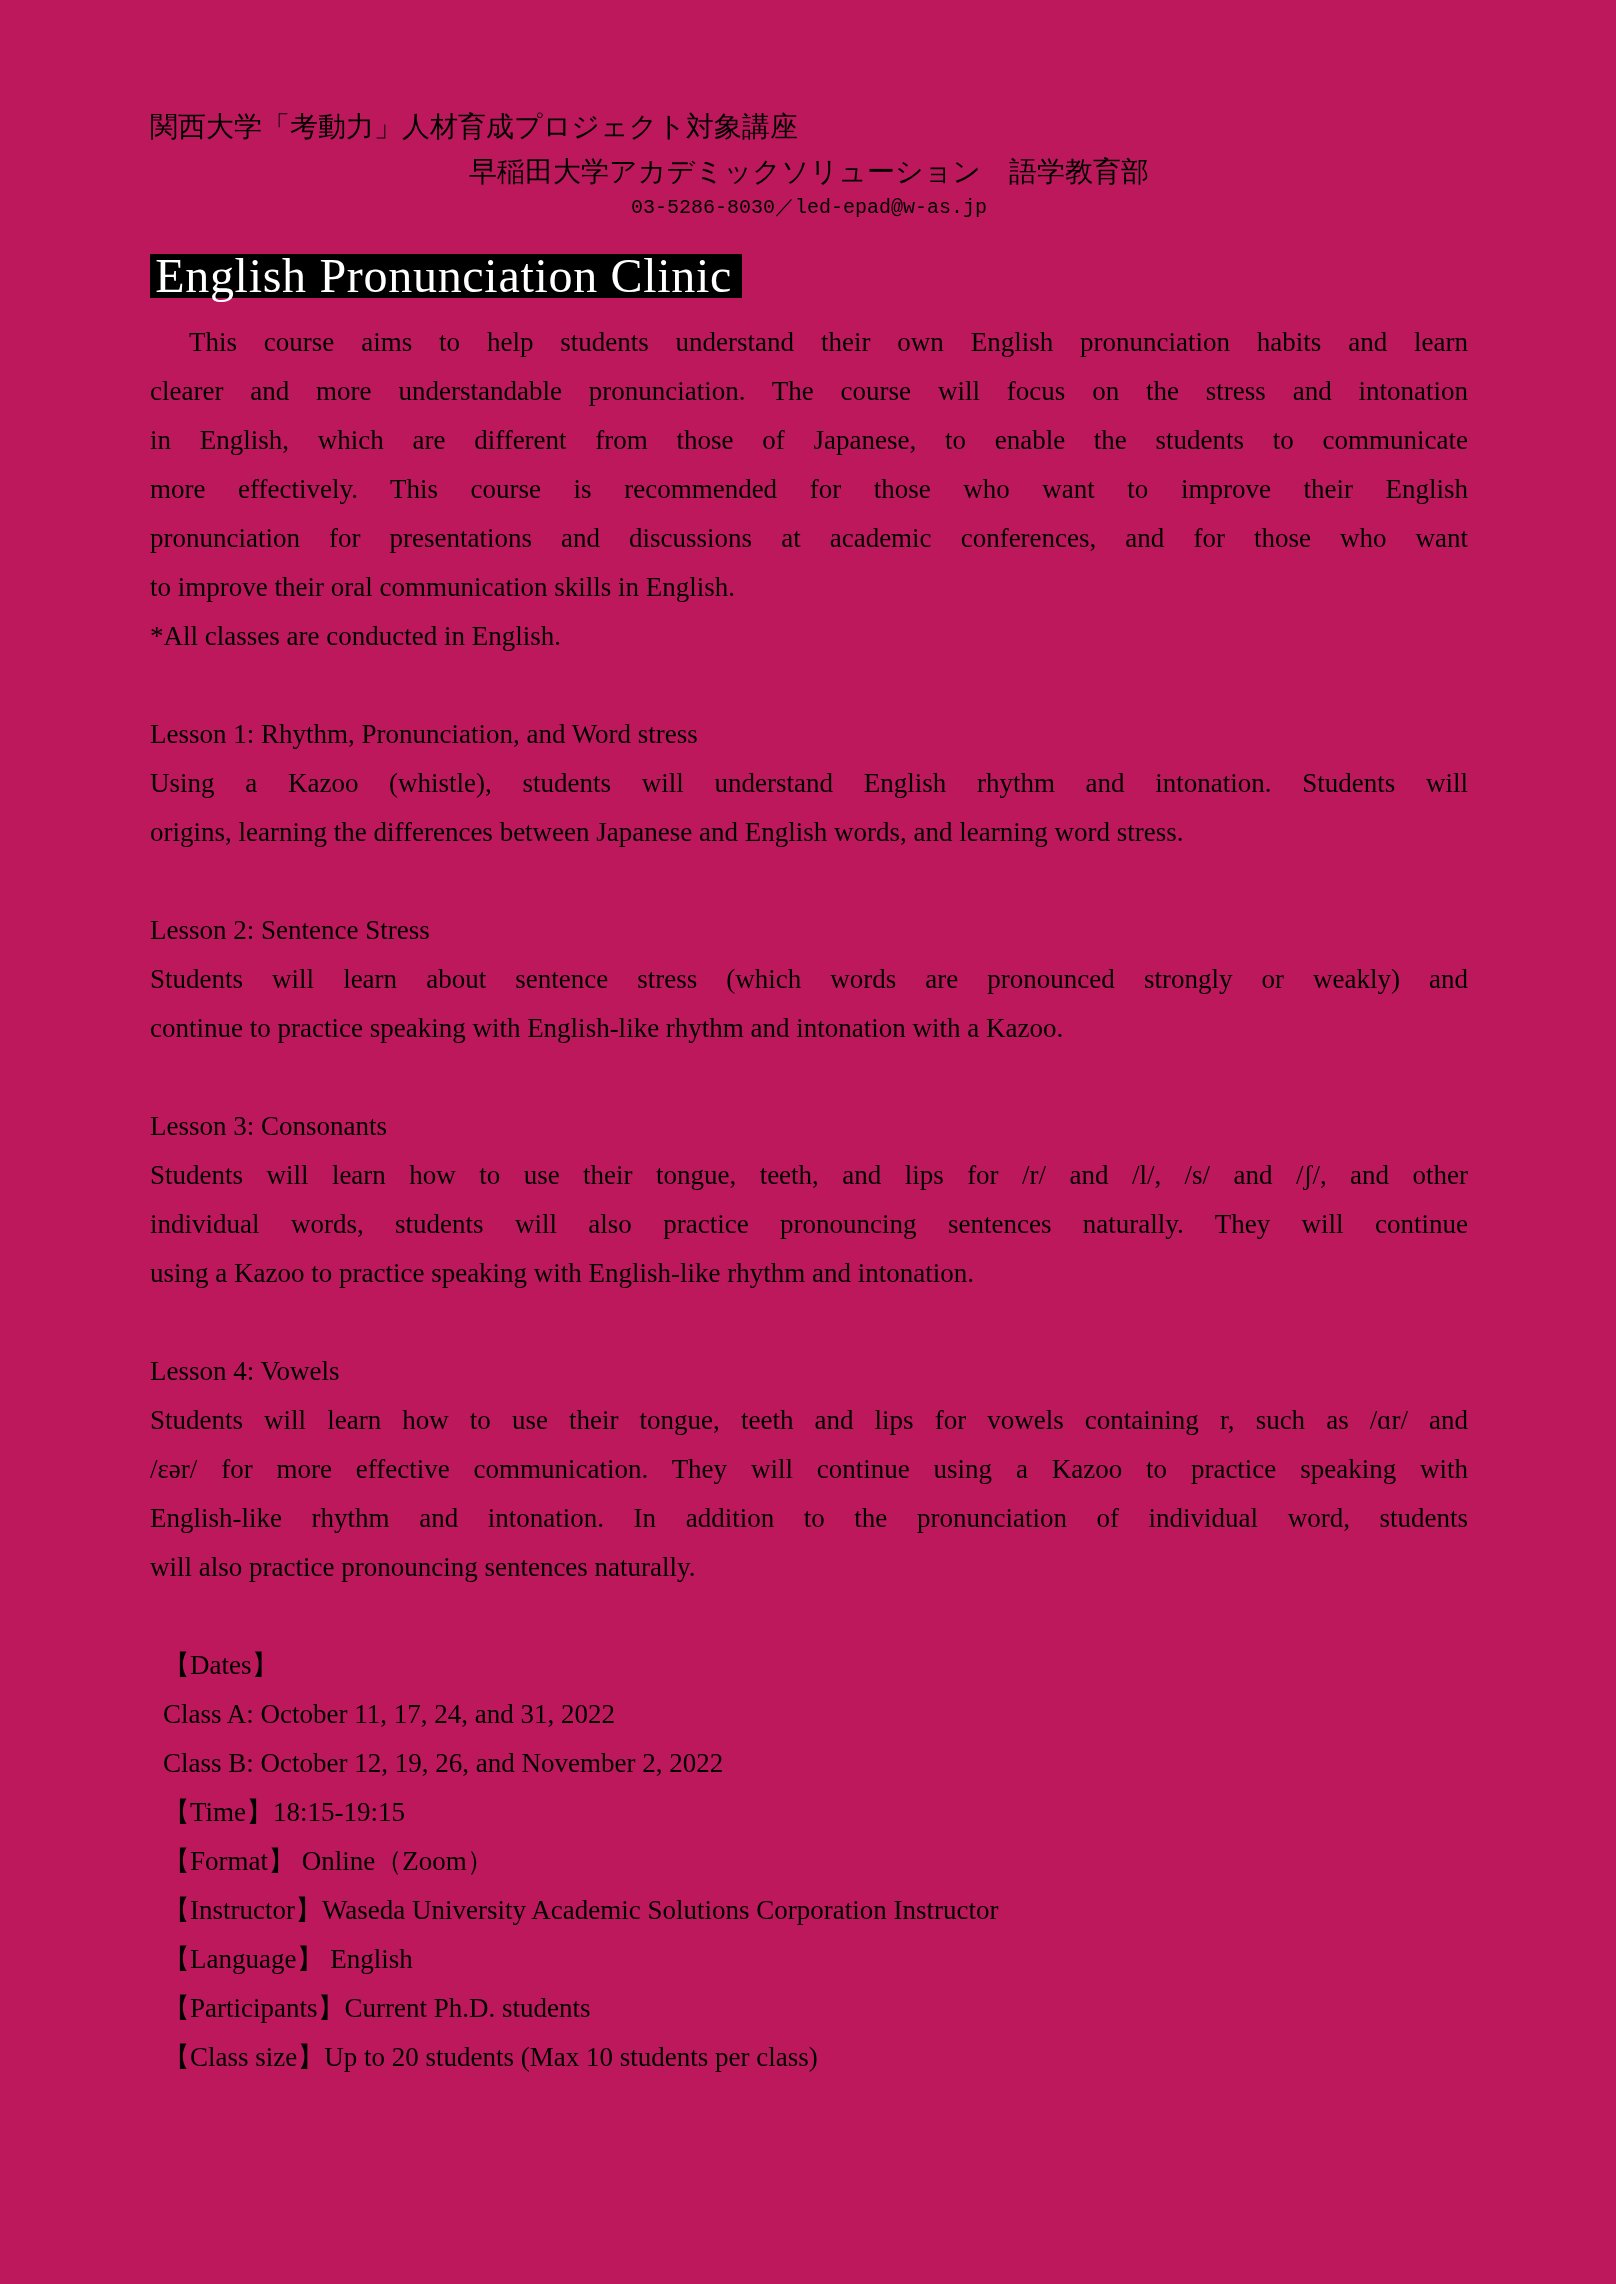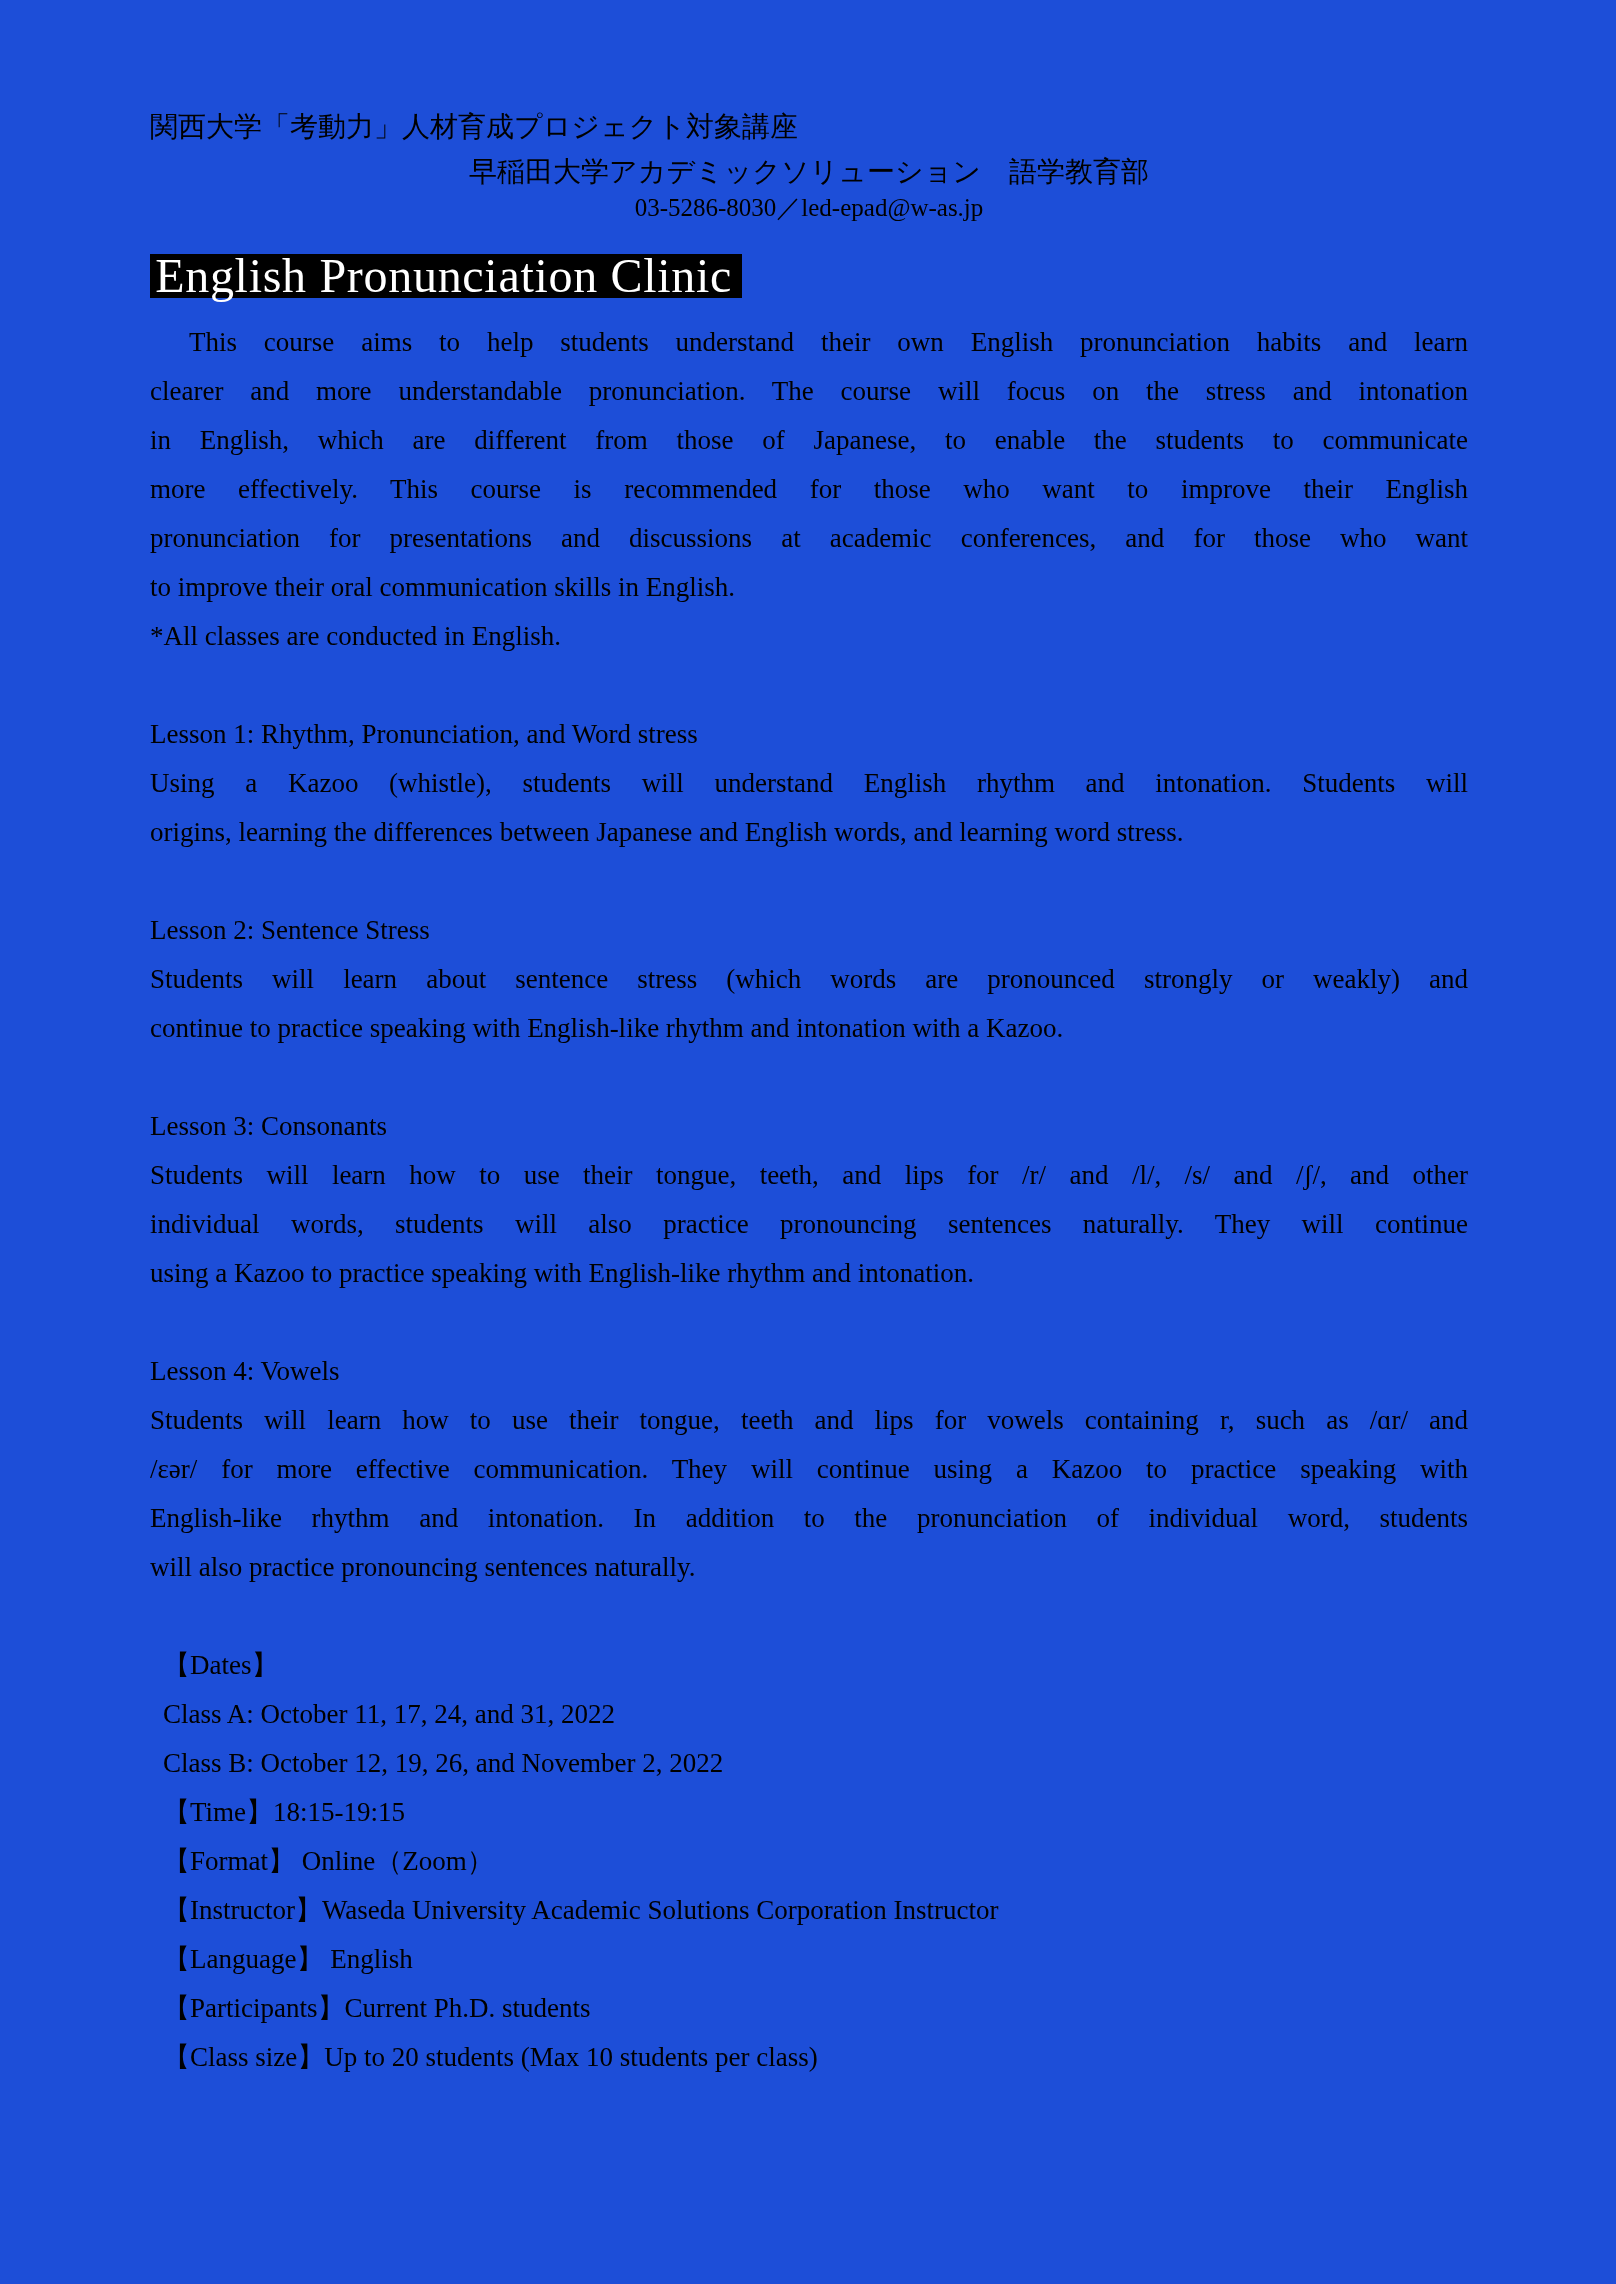--- a/index.html
+++ b/index.html
@@ -1,37 +1,37 @@
 <!DOCTYPE html>
 <html style="font-size:10.4px"><head>
 <meta charset="utf-8">
 <style>
   html,body{margin:0;padding:0;background:#888;}
   .page{
     position:relative;
     width:1617px;height:2284px;
     margin:0 auto;
-    background:#1d4ed8;
+    background:#be185d;
     box-sizing:border-box;
     padding:109px 149px 0 150px;
     font-family:"Liberation Serif","DejaVu Serif",serif;
     color:#000;
   }
   .hdr-left{
     font-family:"Liberation Sans","DejaVu Sans",sans-serif;
     font-size:28px;line-height:36px;
   }
   .hdr-right{text-align:center;margin-top:9px;}
   .hdr-org{
     font-family:"Liberation Sans","DejaVu Sans",sans-serif;
     font-size:28px;line-height:36px;
   }
   .hdr-contact{
-    font-family:Liberation Serif, serif;
-    font-size:25px;line-height:35px;
+    font-family:Liberation Mono, monospace;
+    font-size:20px;line-height:35px;
   }
   .title-row{margin-top:29px;height:44px;}
   .doc-title{
     display:inline-block;
     background:#000;color:#fff;
     font-size:48px;line-height:44px;
     padding:0 10.4px 0 5.2px;
     letter-spacing:0.7px;
   }
   .body{margin-top:19.5px;}

